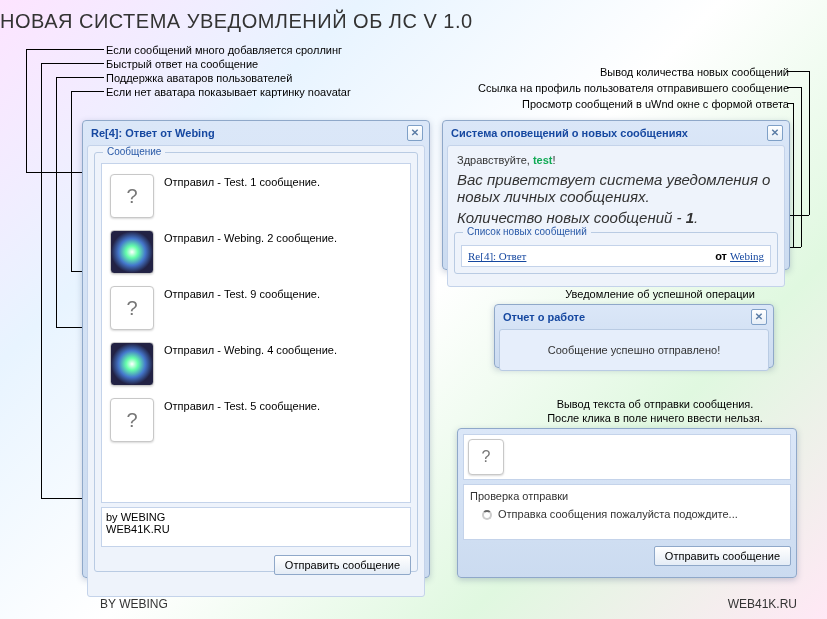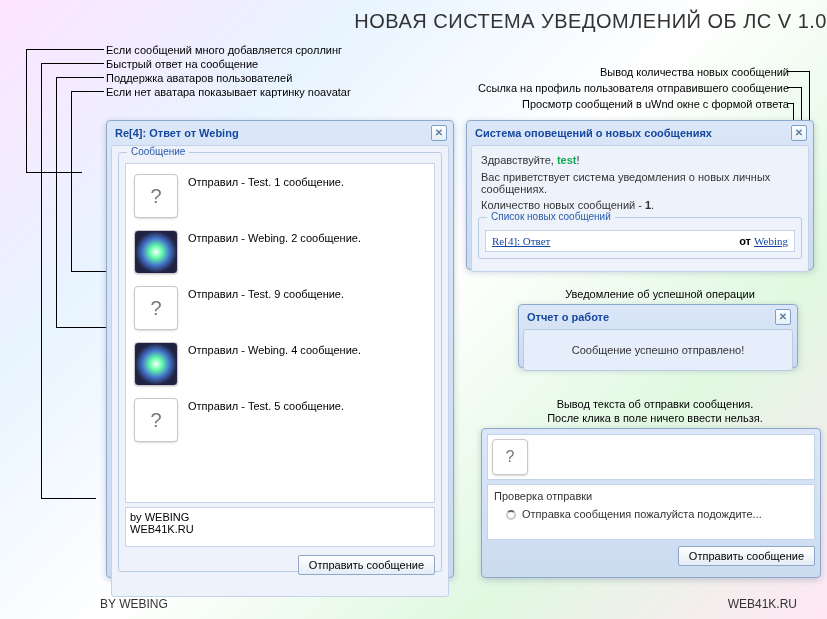--- a/index.html
+++ b/index.html
@@ -6,21 +6,21 @@
   body {
     font-family: Arial, sans-serif;
     font-size: 11px;
     width: 827px;
     height: 619px;
     background: linear-gradient(135deg, #fde4ff 0%, #e8f4ff 25%, #ffffff 50%, #e0f8e0 75%, #ffe8f5 100%);
     position: relative;
     overflow: hidden;
   }
   .page-title {
-    text-align: right;
+    text-align: left;
     font-size: 20px;
     font-weight: normal;
     color: #333;
     padding: 10px 0 6px;
     letter-spacing: 0.5px;
   }
   .annotation {
     position: absolute;
     font-size: 11px;
     color: #000;
@@ -33,21 +33,20 @@
   .conn.h { height: 1px; }
   .conn.v { width: 1px; }
 
   
   .window {
     position: absolute;
     background: linear-gradient(#dbe7f8, #cbdbf0);
     border: 1px solid #8fa8c9;
     border-radius: 4px;
     box-shadow: 0 2px 6px rgba(50,70,120,.25);
-    margin-left: 24px;
   }
   .titlebar {
     display: flex;
     align-items: center;
     justify-content: space-between;
     padding: 4px 6px 2px 8px;
     font-weight: bold;
     font-size: 11px;
     color: #1648a0;
   }
@@ -136,21 +135,21 @@
     padding: 3px 10px;
     font-size: 11px;
     border-radius: 2px;
     cursor: pointer;
     font-family: Arial;
   }
 
   
   .greet { font-size:11px; color:#333; margin:2px 3px 5px; }
   .greet b { color:#1a5; }
-  .info-line { font-size:11px; color:#333; margin: 2px 3px 4px; }
+  .info-line { font-size:15px; color:#333; margin: 2px 3px 4px; font-style: italic; }
   .msg-link-row {
     background:#fff;
     border:1px solid #c4d3ea;
     padding:4px 6px;
     display:flex;
     justify-content:space-between;
     align-items:center;
     font-size:11px;
   }
   .link { color:#1648a0; text-decoration: underline; cursor:pointer;font-family:Liberation Serif, serif; }

